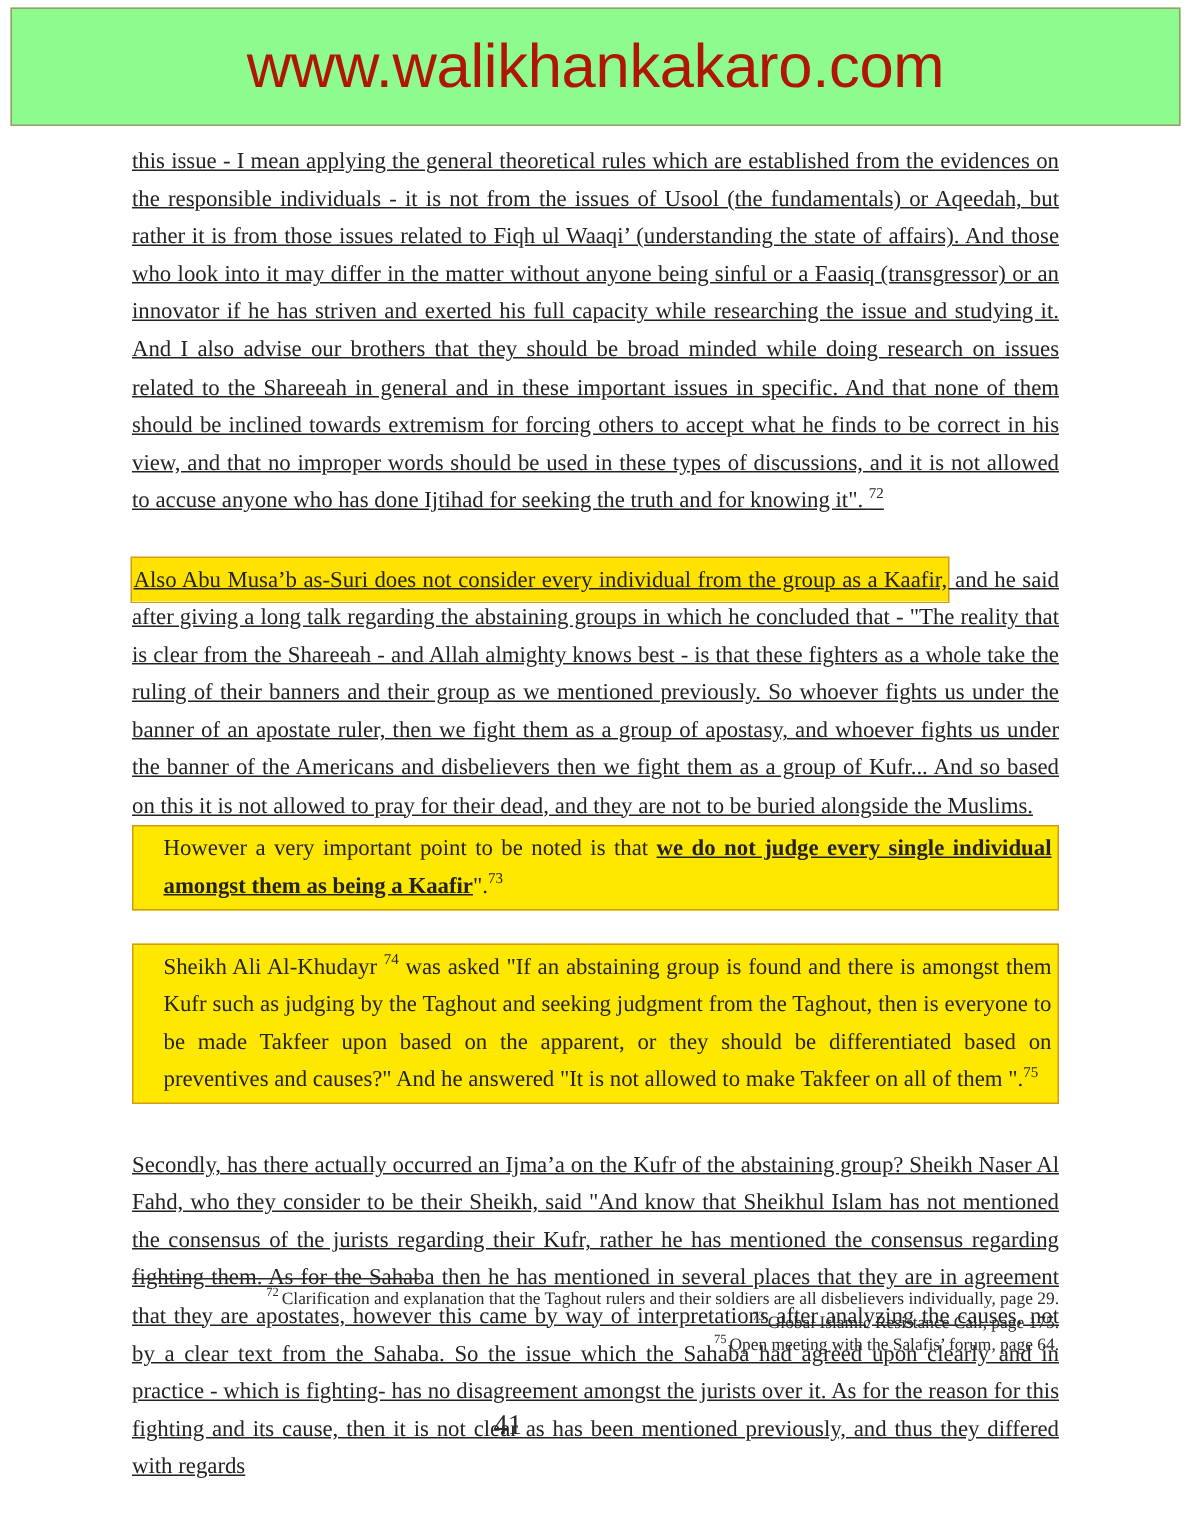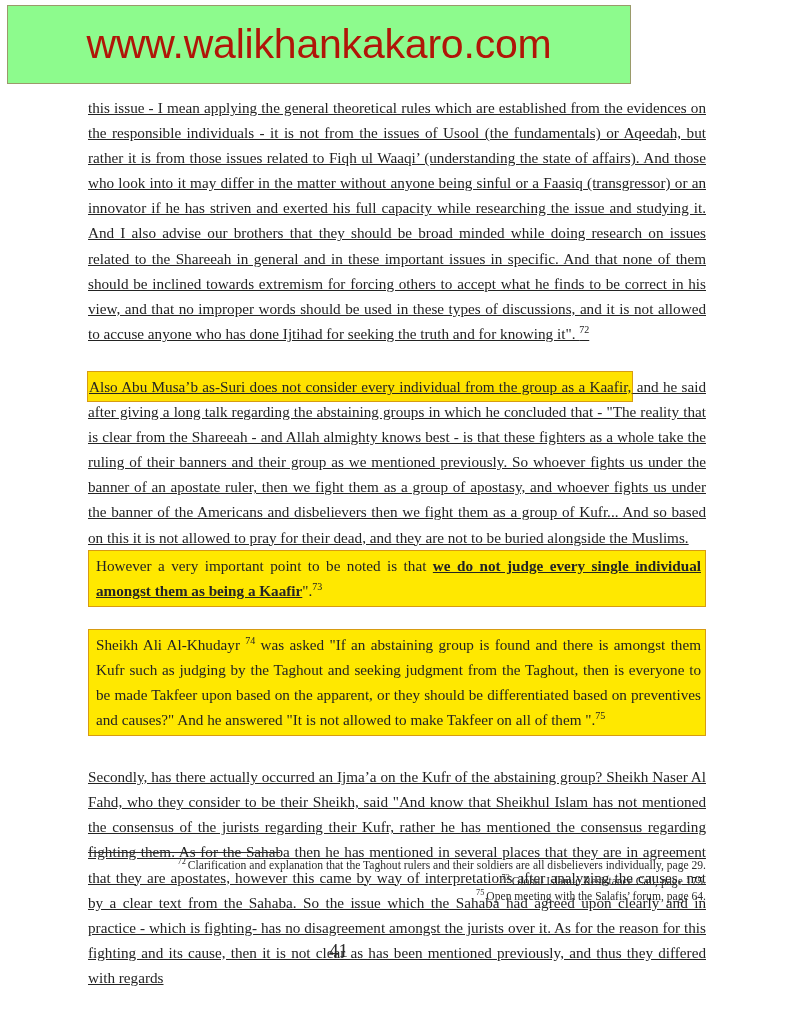--- a/index.html
+++ b/index.html
@@ -15,21 +15,21 @@
     font-family: "Liberation Serif", "DejaVu Serif", serif;
     color: #1a1a1a;
     overflow: hidden;
   }
 
   
   .site-banner {
     position: absolute;
     left: 7px;
     top: 5px;
-    width: 624px;
+    width: 780px;
     height: 79px;
     background: #8dfb8d;
     border: 1px solid #9a9a6a;
     box-sizing: border-box;
     display: flex;
     align-items: center;
     justify-content: center;
   }
   .site-banner-url {
     font-family: "Liberation Sans", "DejaVu Sans", sans-serif;
@@ -65,21 +65,21 @@
     background: #ffe200;
     box-shadow: 0 0 0 1px #d79b12;
     padding: 6px 1px;
   }
 
   
   .hl-block {
     background: #ffe800;
     border: 1px solid #d79b12;
     box-sizing: border-box;
-    padding: 2px 4px 3px 7px;
+    padding: 2px 4px 3px 20px;
     font-size: 15.2px;
     line-height: 25.1px;
     text-align: justify;
     color: #232323;
     margin: 0;
   }
   .hl-block.bright { background: #ffe800; }
 
   .bold-underline {
     font-weight: bold;

